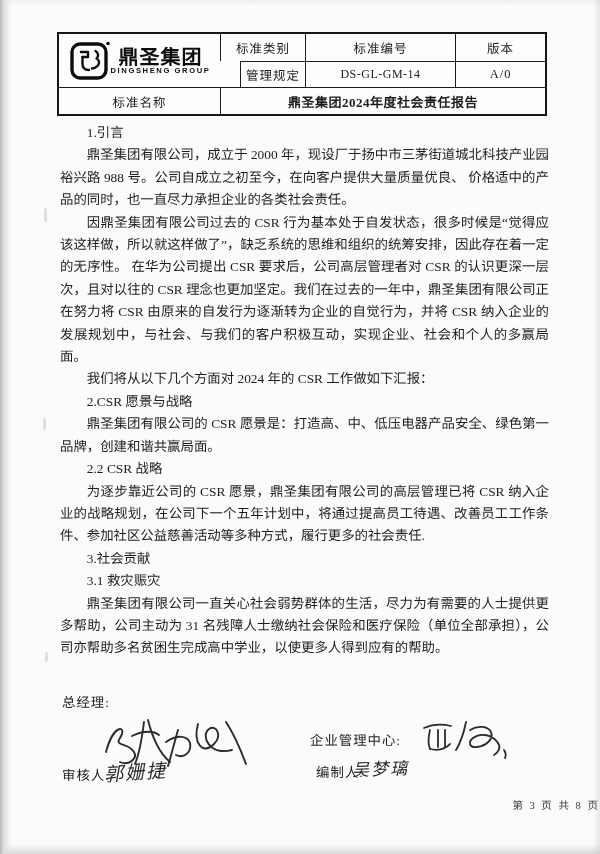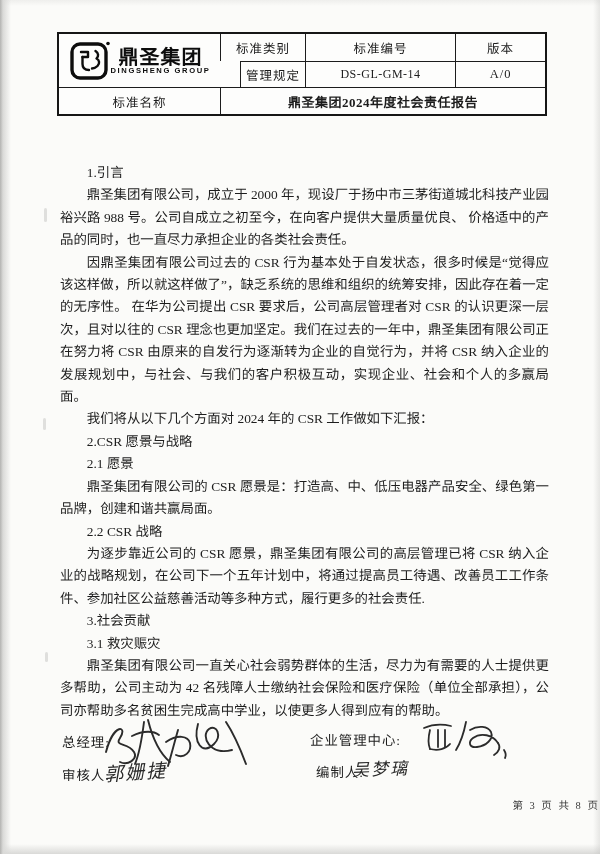--- a/index.html
+++ b/index.html
@@ -48,21 +48,20 @@
     border-left:none; border-top:none; padding:2px 4px;
   }
   .logo-texts { display:flex; flex-direction:column; align-items:center; line-height:1; }
   .logo-cn { font-family:"Liberation Sans","DejaVu Sans",sans-serif; font-weight:900; font-size:20px; letter-spacing:1px; color:#0d0d0d; }
   .logo-en { font-family:"Liberation Sans","DejaVu Sans",sans-serif; font-weight:700; font-size:7.6px; letter-spacing:1.6px; color:#0d0d0d; margin-top:0; }
   
   .doc-body {
     position:absolute; left:60px; top:122px; width:489px;
     font-size:13.4px; line-height:22.4px; text-align:justify;
     color:#1d1d1d;
-    margin-top:40px;
   }
   .doc-body p { text-indent:2em; margin:0; }
   
   .sig-label {
     position:absolute; font-size:13.4px; color:#1d1d1d; letter-spacing:1px; white-space:nowrap;
   }
   .handwriting {
     position:absolute; font-size:19px; color:#2a2a2a; white-space:nowrap;
     font-style:italic; letter-spacing:2px;
   }
@@ -112,30 +111,29 @@
     <div class="cell first-col" style="grid-column:1;font-family:Liberation Mono, monospace;">标准名称</div>
     <div class="cell bold-val" style="grid-column:2 / span 3;">鼎圣集团2024年度社会责任报告</div>
   </div>
 
   <div class="doc-body">
     <p>1.引言</p>
     <p>鼎圣集团有限公司，成立于 2000 年，现设厂于扬中市三茅街道城北科技产业园裕兴路 988 号。公司自成立之初至今，在向客户提供大量质量优良、 价格适中的产品的同时，也一直尽力承担企业的各类社会责任。</p>
     <p>因鼎圣集团有限公司过去的 CSR 行为基本处于自发状态，很多时候是“觉得应该这样做，所以就这样做了”，缺乏系统的思维和组织的统筹安排，因此存在着一定的无序性。 在华为公司提出 CSR 要求后，公司高层管理者对 CSR 的认识更深一层次，且对以往的 CSR 理念也更加坚定。我们在过去的一年中，鼎圣集团有限公司正在努力将 CSR 由原来的自发行为逐渐转为企业的自觉行为，并将 CSR 纳入企业的发展规划中，与社会、与我们的客户积极互动，实现企业、社会和个人的多赢局面。</p>
     <p>我们将从以下几个方面对 2024 年的 CSR 工作做如下汇报：</p>
     <p>2.CSR 愿景与战略</p>
-    <p>2.1 愿景</p>
     <p>鼎圣集团有限公司的 CSR 愿景是：打造高、中、低压电器产品安全、绿色第一品牌，创建和谐共赢局面。</p>
     <p>2.2 CSR 战略</p>
     <p>为逐步靠近公司的 CSR 愿景，鼎圣集团有限公司的高层管理已将 CSR 纳入企业的战略规划，在公司下一个五年计划中，将通过提高员工待遇、改善员工工作条件、参加社区公益慈善活动等多种方式，履行更多的社会责任.</p>
     <p>3.社会贡献</p>
     <p>3.1 救灾赈灾</p>
-    <p>鼎圣集团有限公司一直关心社会弱势群体的生活，尽力为有需要的人士提供更多帮助，公司主动为 42 名残障人士缴纳社会保险和医疗保险（单位全部承担），公司亦帮助多名贫困生完成高中学业，以使更多人得到应有的帮助。</p>
+    <p>鼎圣集团有限公司一直关心社会弱势群体的生活，尽力为有需要的人士提供更多帮助，公司主动为 31 名残障人士缴纳社会保险和医疗保险（单位全部承担），公司亦帮助多名贫困生完成高中学业，以使更多人得到应有的帮助。</p>
   </div>
 
-  <span class="sig-label" style="left:62px; top:731px;">总经理:</span>
+  <span class="sig-label" style="left:62px; top:691px;">总经理:</span>
   <svg class="sig-svg" style="left:98px; top:712px;" width="155" height="58" viewBox="0 0 155 58" aria-hidden="true">
     <g stroke-width="1.9">
       <path d="M8 40 C16 10 30 14 22 26 C16 35 30 30 36 40 C40 47 30 54 22 50"></path>
       <path d="M46 10 C44 26 42 40 37 52"></path>
       <path d="M34 24 C46 18 56 19 61 23"></path>
       <path d="M50 8 C54 24 60 40 72 50"></path>
       <path d="M80 18 C76 32 73 44 70 54"></path>
       <path d="M68 30 C80 22 90 24 92 31 C94 40 86 47 78 43"></path>
       <path d="M100 12 C95 30 104 44 116 32 C124 24 119 12 111 17 C102 24 112 44 134 38"></path>
       <path d="M128 10 C136 22 142 36 148 52"></path>

